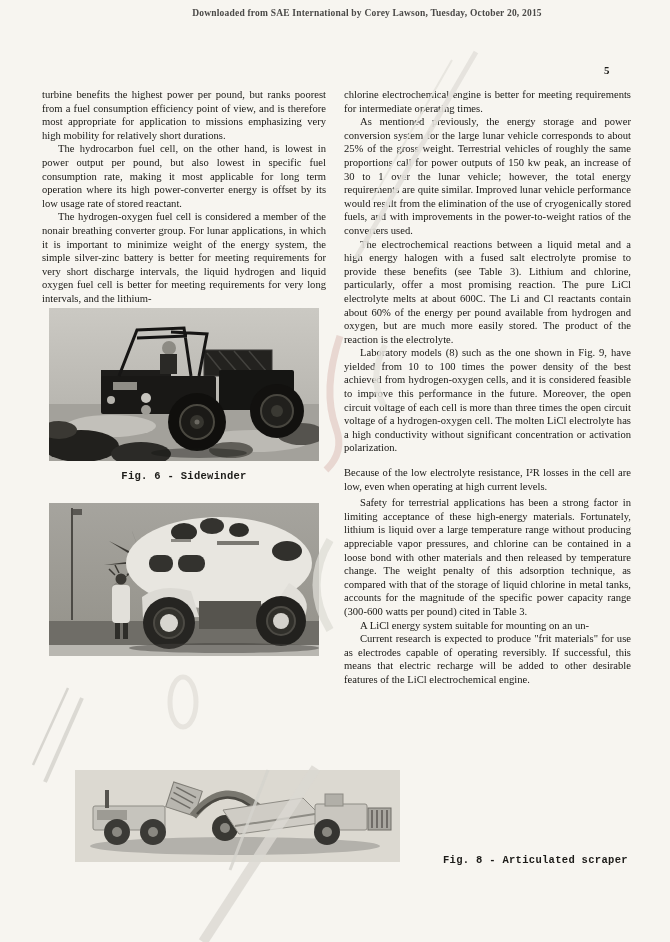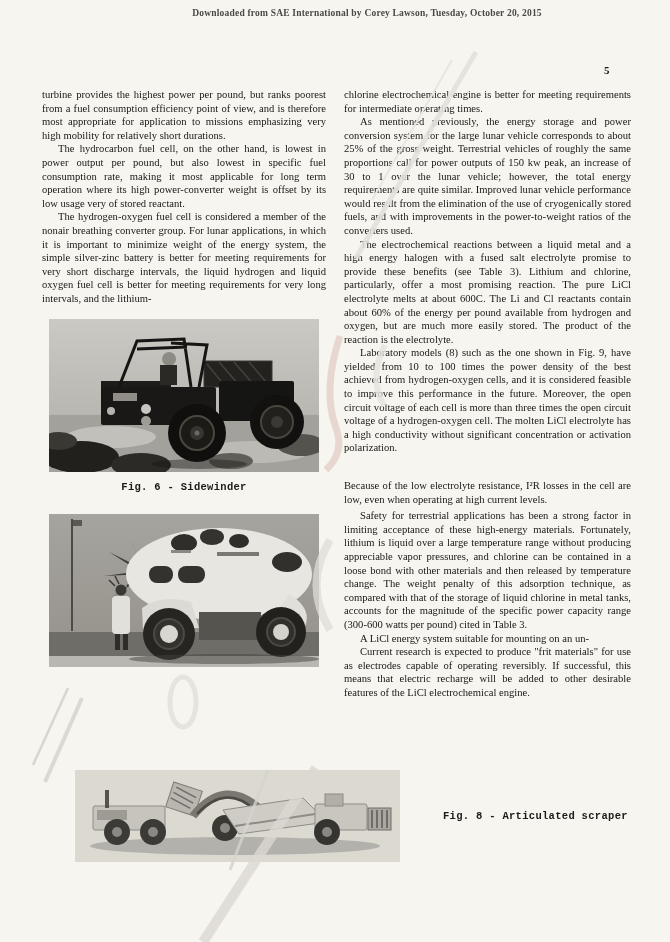--- a/index.html
+++ b/index.html
@@ -18,52 +18,52 @@
   }
   .col{
     position:absolute;top:88px;
     font-size:10.6px;line-height:13.6px;text-align:justify;
     color:#181714;
   }
   .col-left{left:42px;width:284px;}
   .col-right{left:344px;width:287px;}
   .col p{margin:0;}
   .col p.indent{text-indent:16px;}
-  .col p.gap-above{margin-top:24px;margin-bottom:3px;font-family:Liberation Serif, serif;}
-  .figure{margin-top:13px;text-align:center;}
+  .col p.gap-above{margin-top:11px;margin-bottom:3px;font-family:Liberation Serif, serif;}
+  .figure{margin-top:2px;text-align:center;}
   .figure.second{margin-top:20px;}
   .photo-frame{display:block;margin:0 auto;}
   .fig-caption{
     display:block;margin-top:9px;
     font-family:"Liberation Mono",monospace;font-weight:700;
     font-size:10.5px;letter-spacing:.3px;color:#1c1b18;text-align:center;
   }
   .fig8-photo{position:absolute;left:75px;top:770px;}
   .fig8-caption{
-    position:absolute;left:443px;top:810px;
+    position:absolute;left:443px;top:854px;
     font-family:"Liberation Mono",monospace;font-weight:700;
     font-size:10.5px;letter-spacing:.3px;color:#1c1b18;
   }
   .watermark{
     position:absolute;left:0;top:0;width:670px;height:942px;
     pointer-events:none;z-index:5;
   }
 </style>
 </head>
 <body>
 
 <div class="page">
 
   <div class="scan-header">Downloaded from SAE International by Corey Lawson, Tuesday, October 20, 2015</div>
 
   <div class="page-number">5</div>
 
   <div class="col col-left">
-    <p>turbine provides the highest power per pound, but ranks poorest from a fuel consumption efficiency point of view, and is therefore most appropriate for application to missions emphasizing very high mobility for relatively short durations.</p>
-    <p class="indent">The hydrocarbon fuel cell, on the other hand, is lowest in power output per pound, but also lowest in specific fuel consumption rate, making it most applicable for long term operation where its high power-converter weight is offset by its low usage very of stored reactant.</p>
+    <p>turbine benefits the highest power per pound, but ranks poorest from a fuel consumption efficiency point of view, and is therefore most appropriate for application to missions emphasizing very high mobility for relatively short durations.</p>
+    <p class="indent">The hydrocarbon fuel cell, on the other hand, is lowest in power output per pound, but also lowest in specific fuel consumption rate, making it most applicable for long term operation where its high power-converter energy is offset by its low usage rate of stored reactant.</p>
     <p class="indent">The hydrogen-oxygen fuel cell is considered a member of the nonair breathing converter group.  For lunar applications, in which it is important to minimize weight of the energy system, the simple silver-zinc battery is better for meeting requirements for very short discharge intervals, the liquid hydrogen and liquid oxygen fuel cell is better for meeting requirements for very long intervals, and the lithium-</p>
 
     <div class="figure">
       <svg class="photo-frame" width="270" height="153" viewBox="0 0 270 153">
         <defs>
           <linearGradient id="g6sky" x1="0" y1="0" x2="0" y2="1">
             <stop offset="0" stop-color="#cbc9c3"></stop>
               <stop offset="1" stop-color="#aeaca6"></stop>
           </linearGradient>
         </defs>

